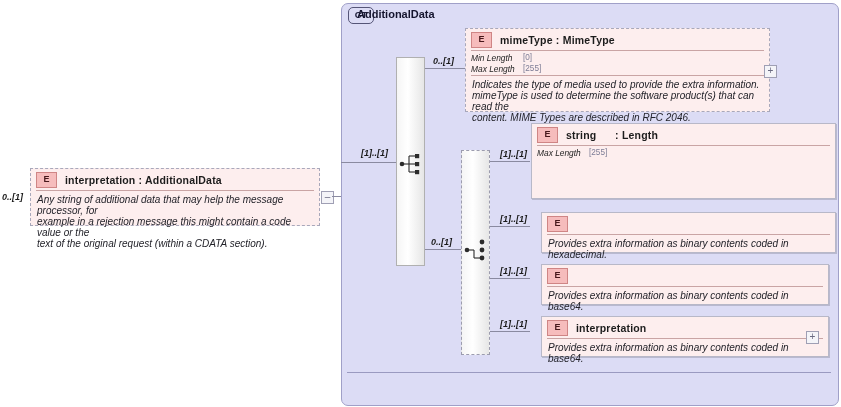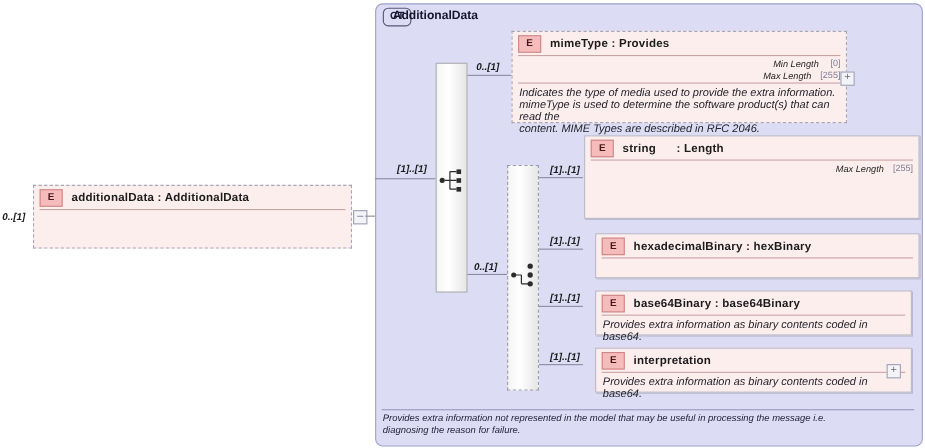--- a/index.html
+++ b/index.html
@@ -125,21 +125,21 @@
     border-top: 1px solid #c9a4a4;
     margin: 0 5px;
   }
   .facets {
     padding: 2px 5px 1px 5px;
     font-size: 8.4px;
     font-style: italic;
     color: #1e1e1e;
     line-height: 10.5px;
   }
-  .facet-row { display: flex; justify-content: flex-end; }
+  .facet-row { display: flex; }
   .facet-label { width: 52px; flex: 0 0 52px; }
   .facet-val { color: #7e7e97; font-style: normal; font-size: 8.2px; }
   .el-doc {
     padding: 3px 6px 4px 6px;
     font-size: 10px;
     font-style: italic;
     color: #23232a;
     line-height: 11px;
     white-space: pre-line;
   }
@@ -171,23 +171,26 @@
 </head>
 <body>
 
 <div id="canvas">
 
   <div class="card" style="left:2px; top:192px;">0..[1]</div>
 
   <div class="el dashed" style="left:30px; top:168px; width:290px; height:58px;">
     <div class="el-head">
       <span class="e-badge">E</span>
-      <span class="el-name">additionalData : AdditionalData</span>
-    </div>
-    <div class="el-rule"></div>
+      <span class="el-name">interpretation : AdditionalData</span>
+    </div>
+    <div class="el-rule"></div>
+    <div class="el-doc">Any string of additional data that may help the message processor, for
+example in a rejection message this might contain a code value or the
+text of the original request (within a CDATA section).</div>
   </div>
 
   <div class="toggle" style="left:321px; top:191px;">–</div>
   <div class="line-h" style="left:332px; top:196px; width:9px;"></div>
 
   <div class="ct-box" style="left:341px; top:3px; width:496px; height:401px;"></div>
 
   <div class="ct-badge" style="left:348px; top:7px;">CT</div>
   <div class="ct-title" style="left:357px; top:8px;">AdditionalData</div>
 
@@ -210,21 +213,21 @@
 
   <div class="line-h" style="left:425px; top:68px; width:40px;"></div>
   <div class="card" style="left:433px; top:56px;">0..[1]</div>
 
   <div class="line-h" style="left:425px; top:249px; width:36px;"></div>
   <div class="card" style="left:431px; top:237px;">0..[1]</div>
 
   <div class="el dashed" style="left:465px; top:28px; width:305px; height:84px;">
     <div class="el-head">
       <span class="e-badge">E</span>
-      <span class="el-name">mimeType : Provides</span>
+      <span class="el-name">mimeType : MimeType</span>
     </div>
     <div class="el-rule"></div>
     <div class="facets">
       <div class="facet-row">
         <span class="facet-label">Min Length</span>
         <span class="facet-val">[0]</span>
       </div>
       <div class="facet-row">
         <span class="facet-label">Max Length</span>
         <span class="facet-val">[255]</span>
@@ -271,41 +274,38 @@
       <div class="facet-row">
         <span class="facet-label">Max Length</span>
         <span class="facet-val">[255]</span>
       </div>
     </div>
   </div>
 
   <div class="el solid" style="left:541px; top:212px; width:295px; height:41px;">
     <div class="el-head">
       <span class="e-badge">E</span>
-      <span class="el-name">hexadecimalBinary : hexBinary</span>
-    </div>
-    <div class="el-rule"></div>
+    </div>
+    <div class="el-rule"></div>
+    <div class="el-doc">Provides extra information as binary contents coded in hexadecimal.</div>
   </div>
 
   <div class="el solid" style="left:541px; top:264px; width:288px; height:41px;">
     <div class="el-head">
       <span class="e-badge">E</span>
-      <span class="el-name">base64Binary : base64Binary</span>
     </div>
     <div class="el-rule"></div>
     <div class="el-doc">Provides extra information as binary contents coded in base64.</div>
   </div>
 
   <div class="el solid" style="left:541px; top:316px; width:288px; height:41px;">
     <div class="el-head">
       <span class="e-badge">E</span>
       <span class="el-name">interpretation</span>
     </div>
     <div class="el-rule"></div>
     <div class="el-doc">Provides extra information as binary contents coded in base64.</div>
   </div>
   <div class="toggle" style="left:806px; top:331px;">+</div>
 
   <div class="ct-footer-rule" style="left:347px; top:372px; width:484px;"></div>
-  <div class="ct-footer-text" style="left:348px; top:375px; width:484px;">Provides extra information not represented in the model that may be useful in processing the message i.e.
-diagnosing the reason for failure.</div>
 
 </div>
 
 </body></html>

